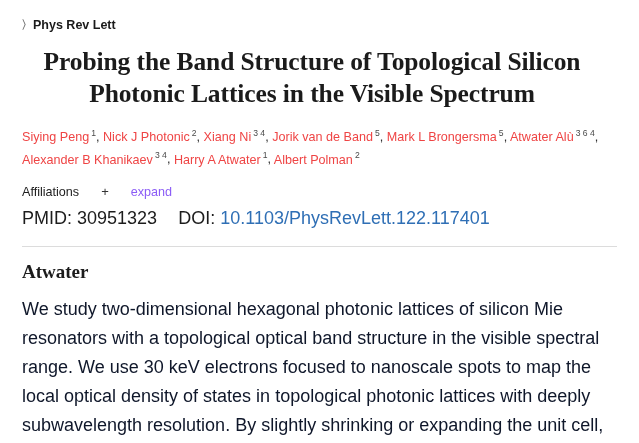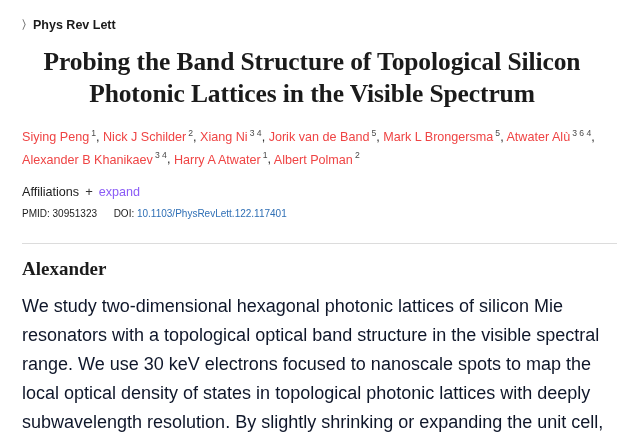--- a/index.html
+++ b/index.html
@@ -81,39 +81,39 @@
   }
   .sep { color: #2f2f2f; }
 
   
   .affil-row {
     font-size: 12.6px;
     color: #262626;
     margin-bottom: 9px;
     display: flex;
     align-items: center;
-    gap: 6px;
+    gap: 22px;
   }
   .affil-label { color: #1c1c1c; }
   .plus {
     color: #333;
     font-size: 13px;
     line-height: 1;
     display: inline-block;
   }
   .expand {
     color: #8b5cf6;
     cursor: pointer;
   }
 
   
   .ids-row {
-    font-size: 10px;
+    font-size: 18px;
     color: #1c1c1c;
-    margin-bottom: 24px;
+    margin-bottom: 17px;
   }
   .ids-row .gap { display: inline-block; width: 11px; }
   .doi-link {
     color: #2f6fb5;
     text-decoration: none;
     cursor: pointer;
   }
 
   
   .rule {
@@ -143,21 +143,21 @@
 
   <div class="cite-line">
     <span class="chevron">〉</span>
     <span class="journal">Phys Rev Lett</span>
   </div>
 
   <h1 class="title">Probing the Band Structure of Topological Silicon Photonic Lattices in the Visible Spectrum</h1>
 
   <div class="authors">
     <span><span class="author">Siying Peng</span><span class="sup">1</span></span><span class="sep">,</span>
-    <span><span class="author">Nick J Schilder</span><span class="sup">2</span></span><span class="sep">,</span>
+    <span><span class="author">Nick J Photonic</span><span class="sup">2</span></span><span class="sep">,</span>
     <span><span class="author">Xiang Ni</span><span class="sup">3 4</span></span><span class="sep">,</span>
     <span><span class="author">Jorik van de Band</span><span class="sup">5</span></span><span class="sep">,</span>
     <span><span class="author">Mark L Brongersma</span><span class="sup">5</span></span><span class="sep">,</span>
     <span><span class="author">Atwater Alù</span><span class="sup">3 6 4</span></span><span class="sep">,</span>
     <span><span class="author">Alexander B Khanikaev</span><span class="sup">3 4</span></span><span class="sep">,</span>
     <span><span class="author">Harry A Atwater</span><span class="sup">1</span></span><span class="sep">,</span>
     <span><span class="author">Albert Polman</span><span class="sup">2</span></span>
   </div>
 
   <div class="affil-row">
@@ -169,16 +169,16 @@
   <div class="ids-row">
     <span>PMID:</span>
     <span>30951323</span>
     <span class="gap"></span>
     <span>DOI:</span>
     <span class="doi-link">10.1103/PhysRevLett.122.117401</span>
   </div>
 
   <hr class="rule">
 
-  <h2 class="abstract-heading">Alexander</h2>
+  <h2 class="abstract-heading">Atwater</h2>
   <div class="abstract-body">We study two-dimensional hexagonal photonic lattices of silicon Mie resonators with a topological optical band structure in the visible spectral range. We use 30 keV electrons focused to nanoscale spots to map the local optical density of states in topological photonic lattices with deeply subwavelength resolution. By slightly shrinking or expanding the unit cell, we form hexagonal superstructures and observe the opening of a band gap and a splitting of the double-degenerate Dirac cones, which correspond to topologically trivial and nontrivial phases. Optical transmission spectroscopy shows evidence of topological edge states at the domain walls between topological and trivial lattices.</div>
 
 </div>
 
 </body></html>

